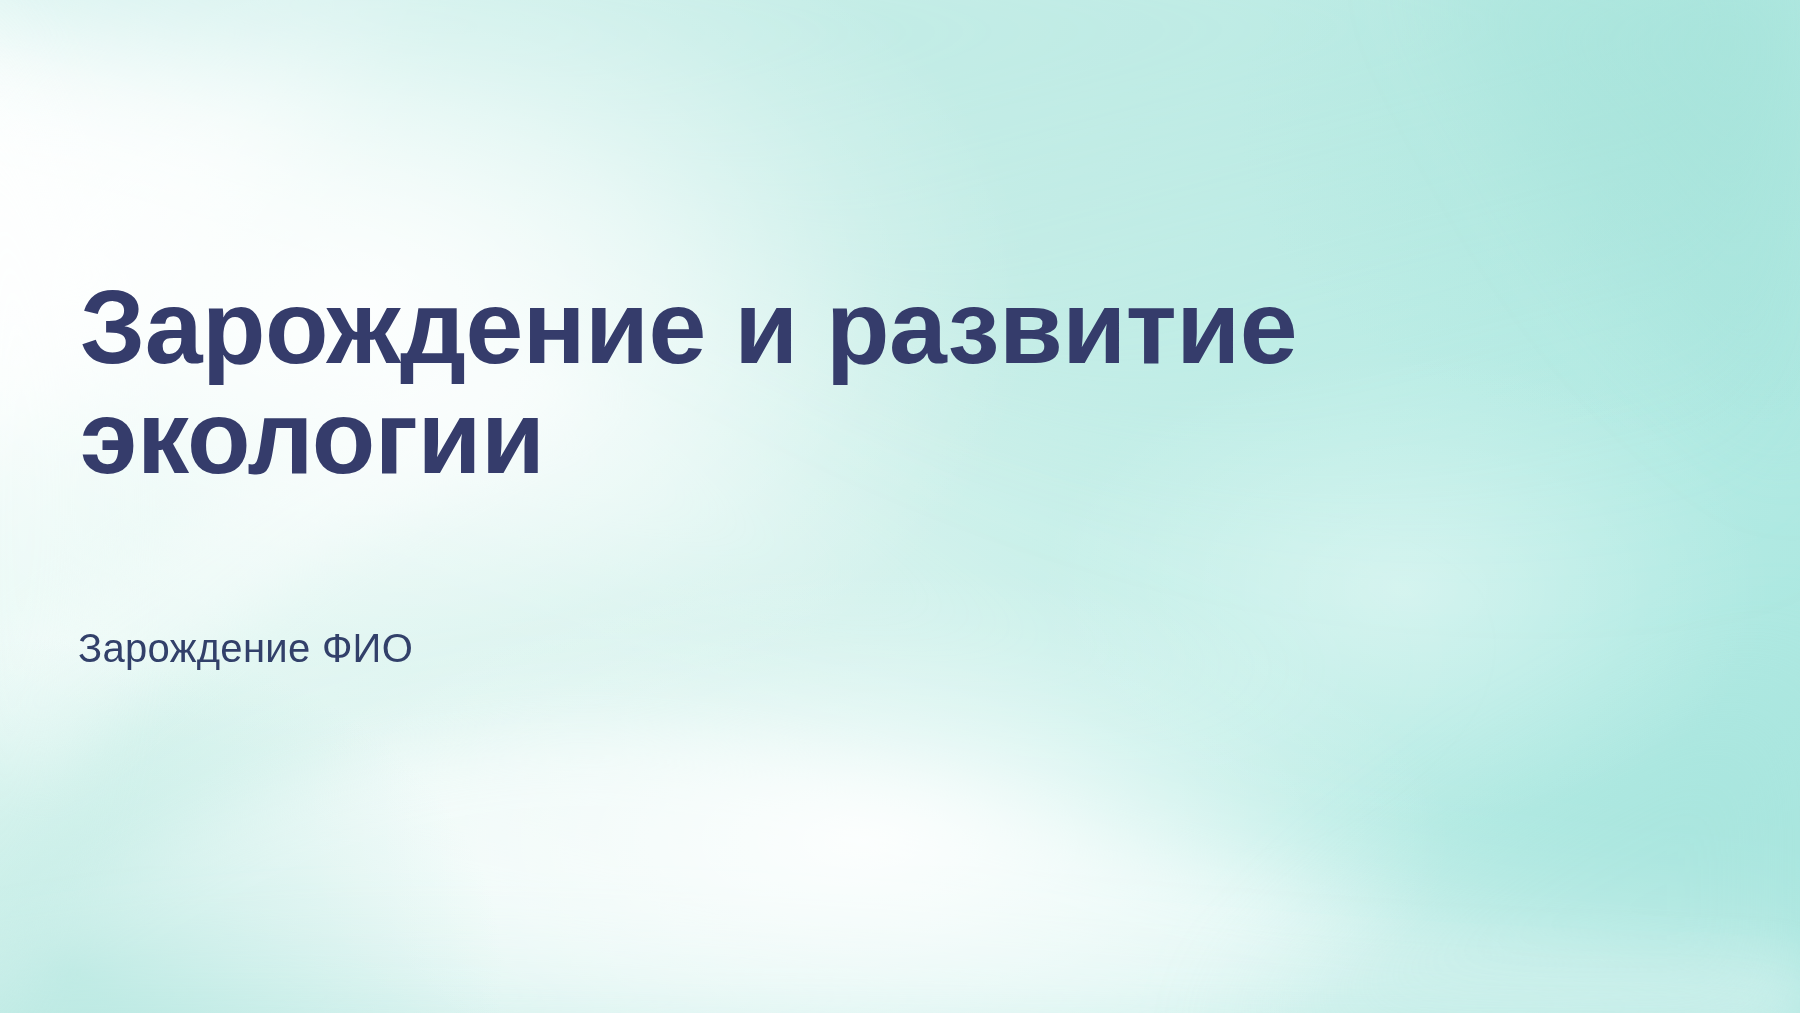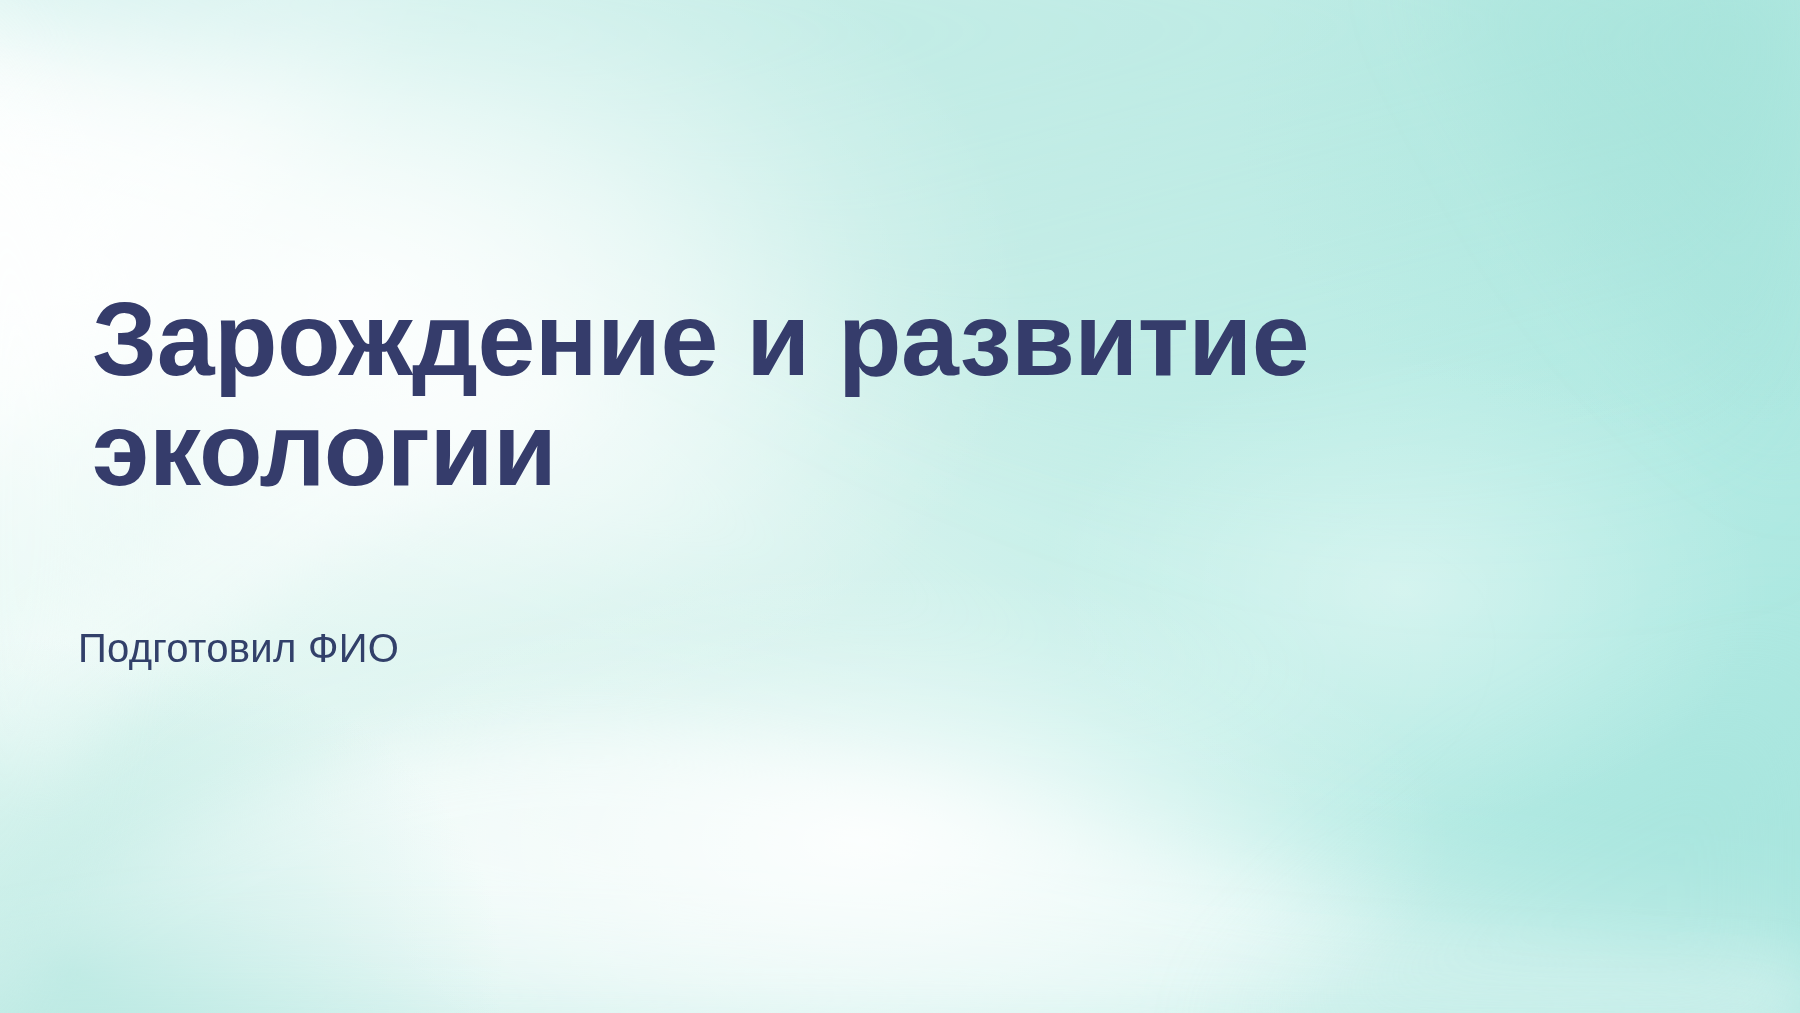--- a/index.html
+++ b/index.html
@@ -86,21 +86,21 @@
     top: 0;
     width: 1660px;
     height: 100%;
   }
 
   .title {
     position: absolute;
     top: 268px;
     left: 0;
     width: 1420px;
-    margin: 16px;
+    margin: 4px;
     color: #353c6b;
     font-family: "Liberation Sans", "DejaVu Sans", sans-serif;
     font-size: 104px;
     line-height: 1.06;
     font-weight: 700;
     letter-spacing: -0.5px;
     text-rendering: optimizeLegibility;
   }
 
   .subtitle {
@@ -195,16 +195,16 @@
 
   <div class="bloom bloom-a"></div>
   <div class="bloom bloom-b"></div>
   <div class="bloom bloom-c"></div>
   <div class="bloom bloom-d"></div>
   <div class="bloom bloom-e"></div>
 
   <div class="content">
     <h1 class="title">Зарождение и развитие экологии</h1>
 
-    <p class="subtitle">Подготовил ФИО</p>
+    <p class="subtitle">Зарождение ФИО</p>
   </div>
 
 </div>
 
 </body></html>

